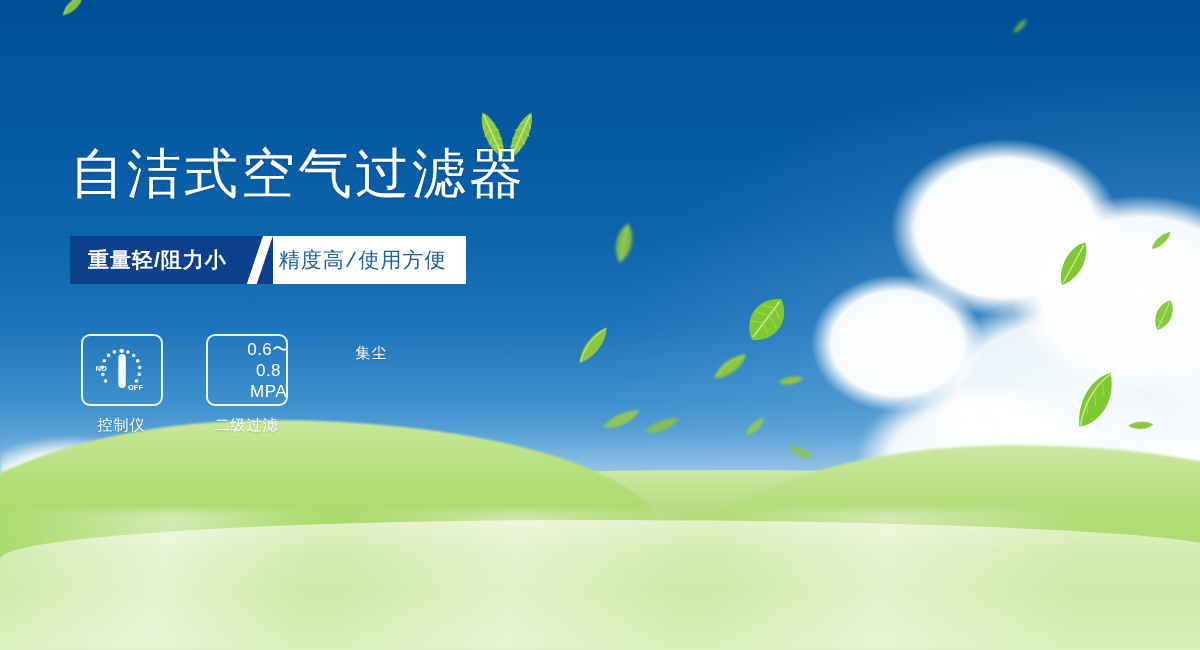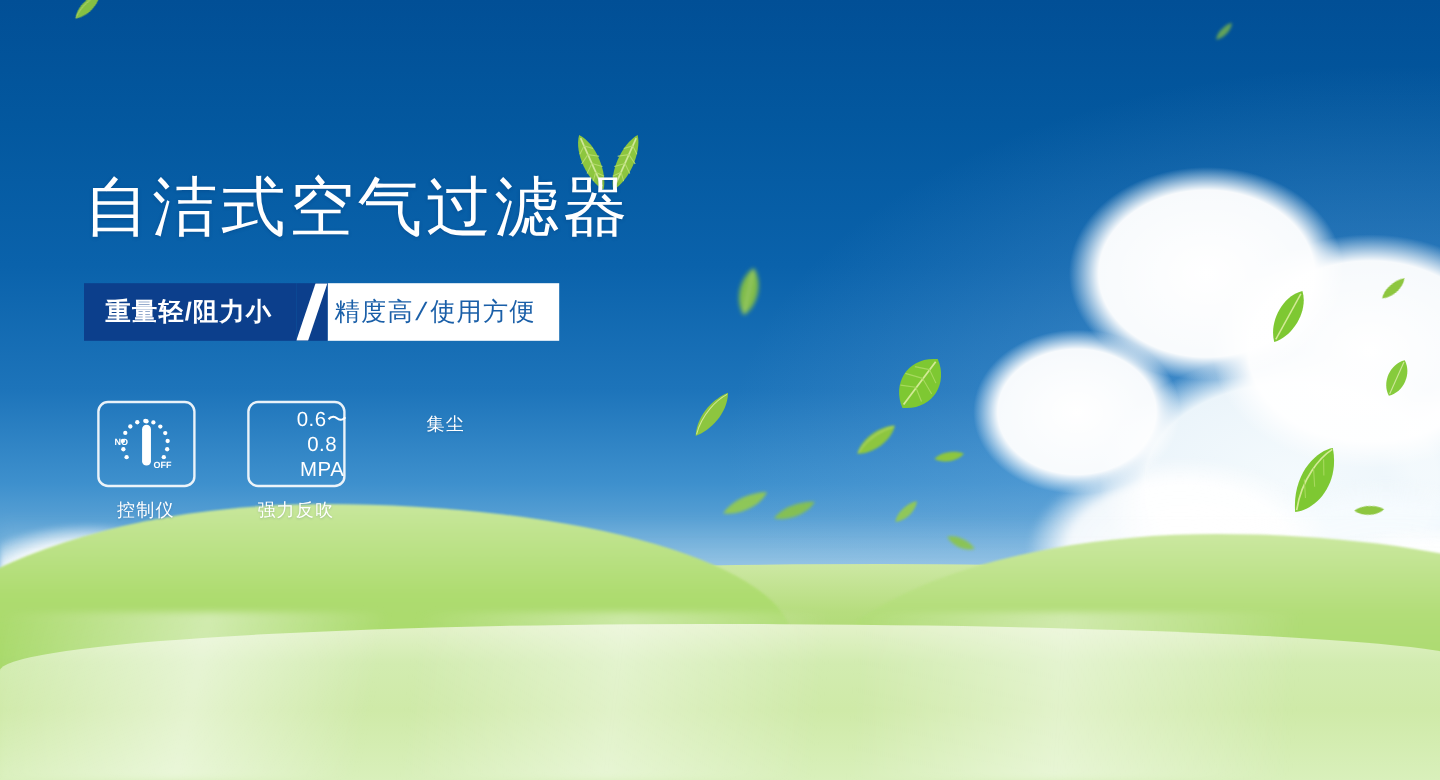--- a/index.html
+++ b/index.html
@@ -291,21 +291,21 @@
         </svg>
       </div>
       <div class="feature-label">控制仪</div>
     </div>
 
     <div class="feature">
       <div class="feature-box">
         <div class="feature-text">0.6〜0.8</div>
         <div class="feature-text">MPA</div>
       </div>
-      <div class="feature-label">强力反吹</div>
+      <div class="feature-label">二级过滤</div>
     </div>
 
 
 
     <div class="feature">
       <div class="feature-label">集尘</div>
     </div>
 
   </div>
 </div>

